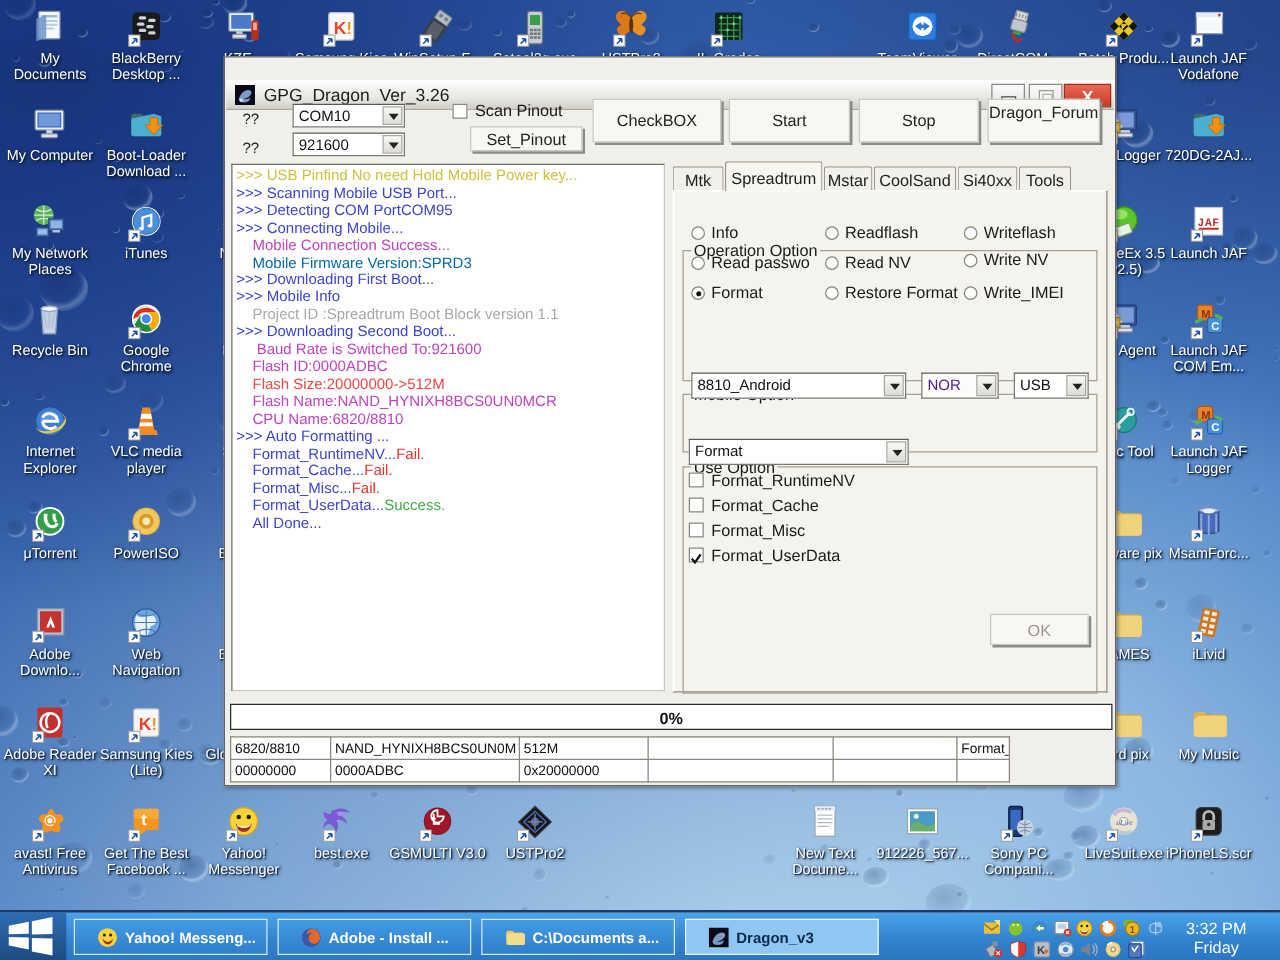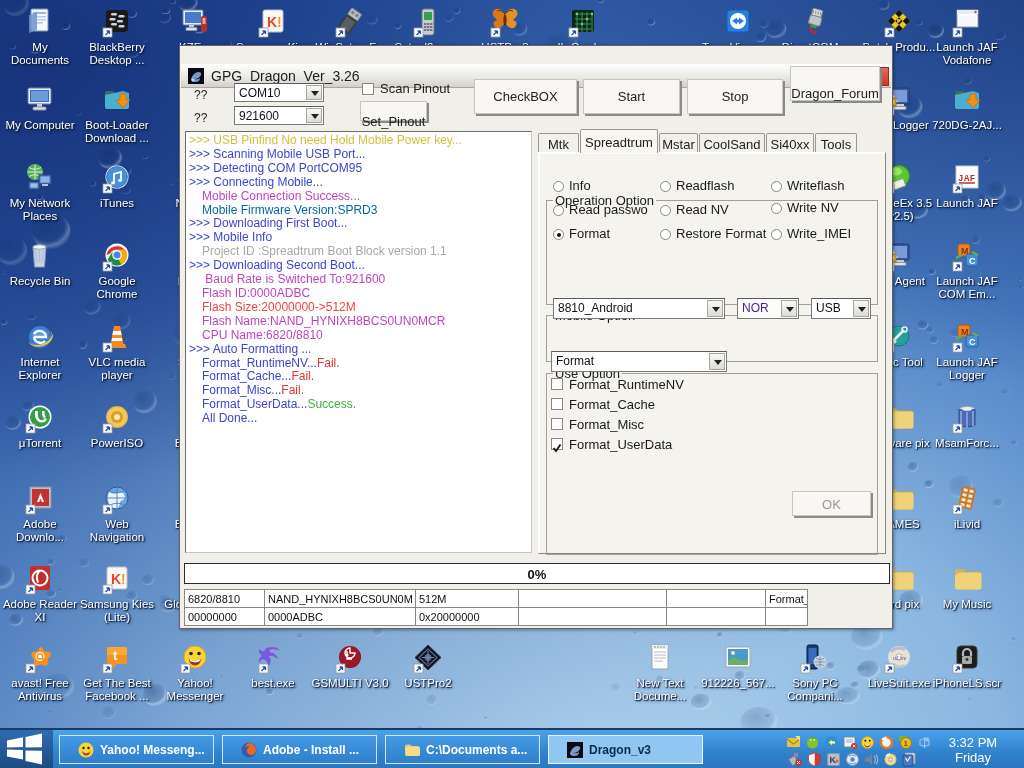--- a/index.html
+++ b/index.html
@@ -1218,25 +1218,25 @@
       </span>
     </div>
   <div class="combo" style="left:54px;top:60px;width:90px;height:19px">
       <span class="ctxt">921600</span>
       <span class="cbtn" style="height:15px">
         <span class="tri"></span>
       </span>
     </div>
   <span class="cb" style="left:182px;top:37px"></span>
   <span class="rlab" style="left:200px;top:35px">Scan Pinout</span>
-  <div class="btn" style="left:180px;top:55px;width:67px;height:20px;padding-top:12px">Set_Pinout</div>
+  <div class="btn" style="left:196px;top:55px;width:90px;height:20px;padding-top:2px">Set_Pinout</div>
   <div class="btn" style="left:294px;top:33px;width:103px;height:35px;padding-top:9px">CheckBOX</div>
   <div class="btn" style="left:403px;top:33px;width:97px;height:35px;padding-top:9px">Start</div>
   <div class="btn" style="left:507px;top:33px;width:96px;height:35px;padding-top:9px">Stop</div>
-  <div class="btn" style="left:610px;top:20px;width:90px;height:35px;padding-top:19px">Dragon_Forum</div>
+  <div class="btn" style="left:610px;top:33px;width:90px;height:35px;padding-top:2px">Dragon_Forum</div>
   <div id="log">
 <div class="ll" style="color:#cfc23e">&gt;&gt;&gt; USB Pinfind No need Hold Mobile Power key...</div>
 <div class="ll" style="color:#3c45cc">&gt;&gt;&gt; Scanning Mobile USB Port...</div>
 <div class="ll" style="color:#3c45cc">&gt;&gt;&gt; Detecting COM PortCOM95</div>
 <div class="ll" style="color:#3c45cc">&gt;&gt;&gt; Connecting Mobile...</div>
 <div class="ll" style="color:#bf43bf"><span class="ind"></span>Mobile Connection Success...</div>
 <div class="ll" style="color:#0369a1"><span class="ind"></span>Mobile Firmware Version:SPRD3</div>
 <div class="ll" style="color:#3c45cc">&gt;&gt;&gt; Downloading First Boot...</div>
 <div class="ll" style="color:#3c45cc">&gt;&gt;&gt; Mobile Info</div>
 <div class="ll" style="color:#a8a8a8"><span class="ind"></span>Project ID :Spreadtrum Boot Block version 1.1</div>

